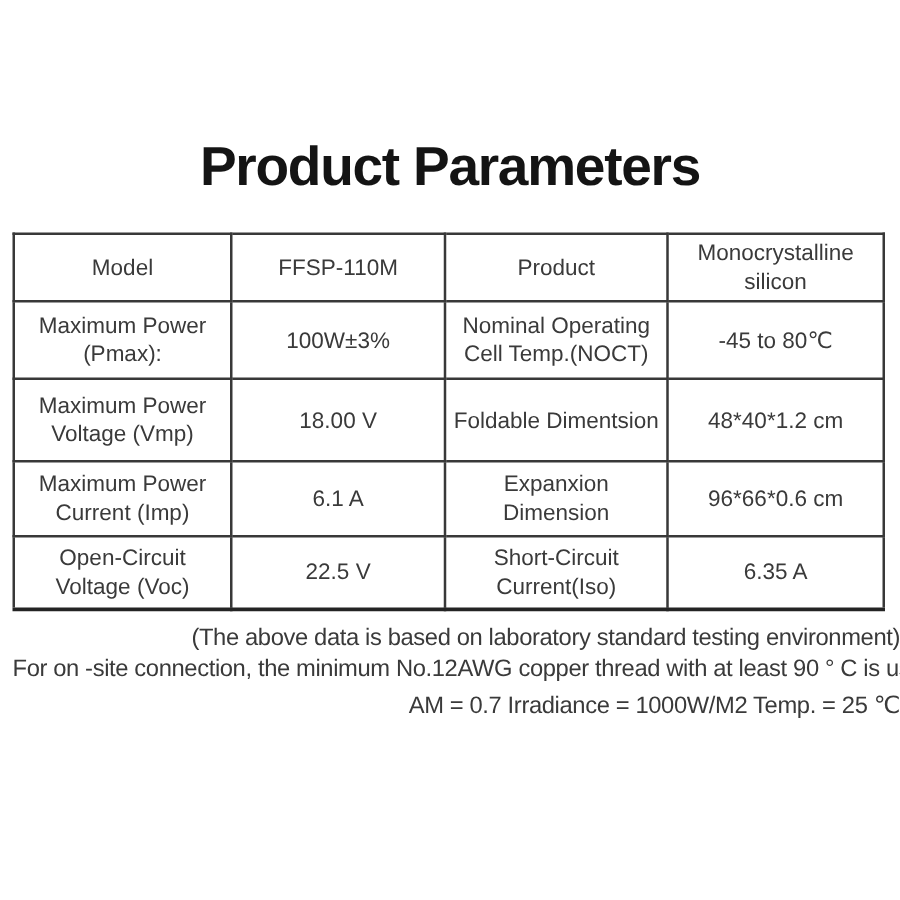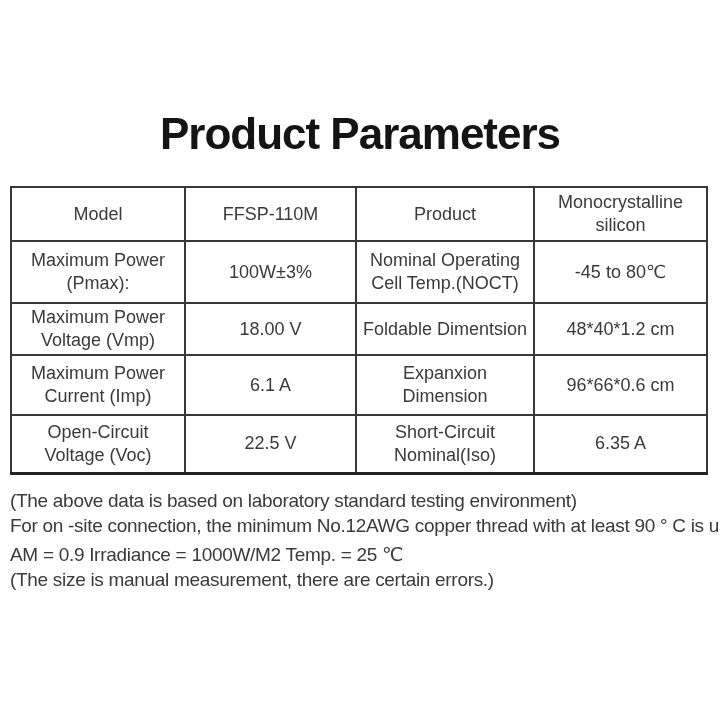--- a/index.html
+++ b/index.html
@@ -44,28 +44,29 @@
     text-align: center;
     vertical-align: middle;
     font-size: 18px;
     line-height: 23px;
     color: #3a3a3a;
     padding: 2px 4px;
     overflow: hidden;
   }
   tr.r0 { height: 54px; }
   tr.r1 { height: 62px; }
-  tr.r2 { height: 52px; }
+  tr.r2 { height: 66px; }
   tr.r3 { height: 60px; }
   tr.r4 { height: 58px; }
   .notes {
     position: absolute;
     left: 10px;
-    top: 488px;
+    top: 498px;
     width: 710px;
+    text-align: right;
   }
   .notes p {
     margin: 0;
   }
   .notes p.block2 {
     margin-top: 4px;
   }
   .note-line {
     font-size: 19px;
     line-height: 25px;
@@ -109,30 +110,29 @@
       </tr>
       <tr class="r3">
         <td>Maximum Power Current (Imp)</td>
         <td>6.1 A</td>
         <td>Expanxion Dimension</td>
         <td>96*66*0.6 cm</td>
       </tr>
       <tr class="r4">
         <td>Open-Circuit Voltage (Voc)</td>
         <td>22.5 V</td>
-        <td>Short-Circuit Nominal(Iso)</td>
+        <td>Short-Circuit Current(Iso)</td>
         <td>6.35 A</td>
       </tr>
     </tbody>
   </table>
 
   <div class="notes">
     <p class="block1">
       <span class="note-line" style="display:block">(The above data is based on laboratory standard testing environment)</span>
       <span class="note-line" style="display:block">For on -site connection, the minimum No.12AWG copper thread with at least 90 ° C is used</span>
     </p>
     <p class="block2">
-      <span class="note-line" style="display:block">AM = 0.9 Irradiance = 1000W/M2 Temp. = 25 ℃</span>
-      <span class="note-line" style="display:block">(The size is manual measurement, there are certain errors.)</span>
+      <span class="note-line" style="display:block">AM = 0.7 Irradiance = 1000W/M2 Temp. = 25 ℃</span>
     </p>
   </div>
 
 </div>
 
 </body></html>

